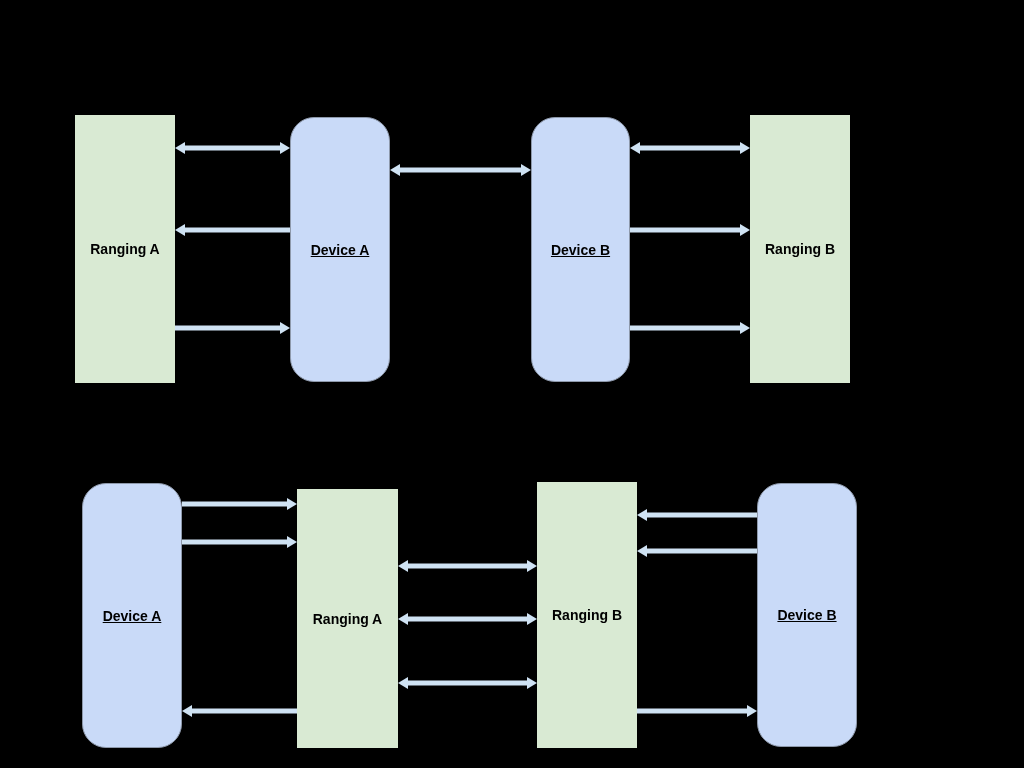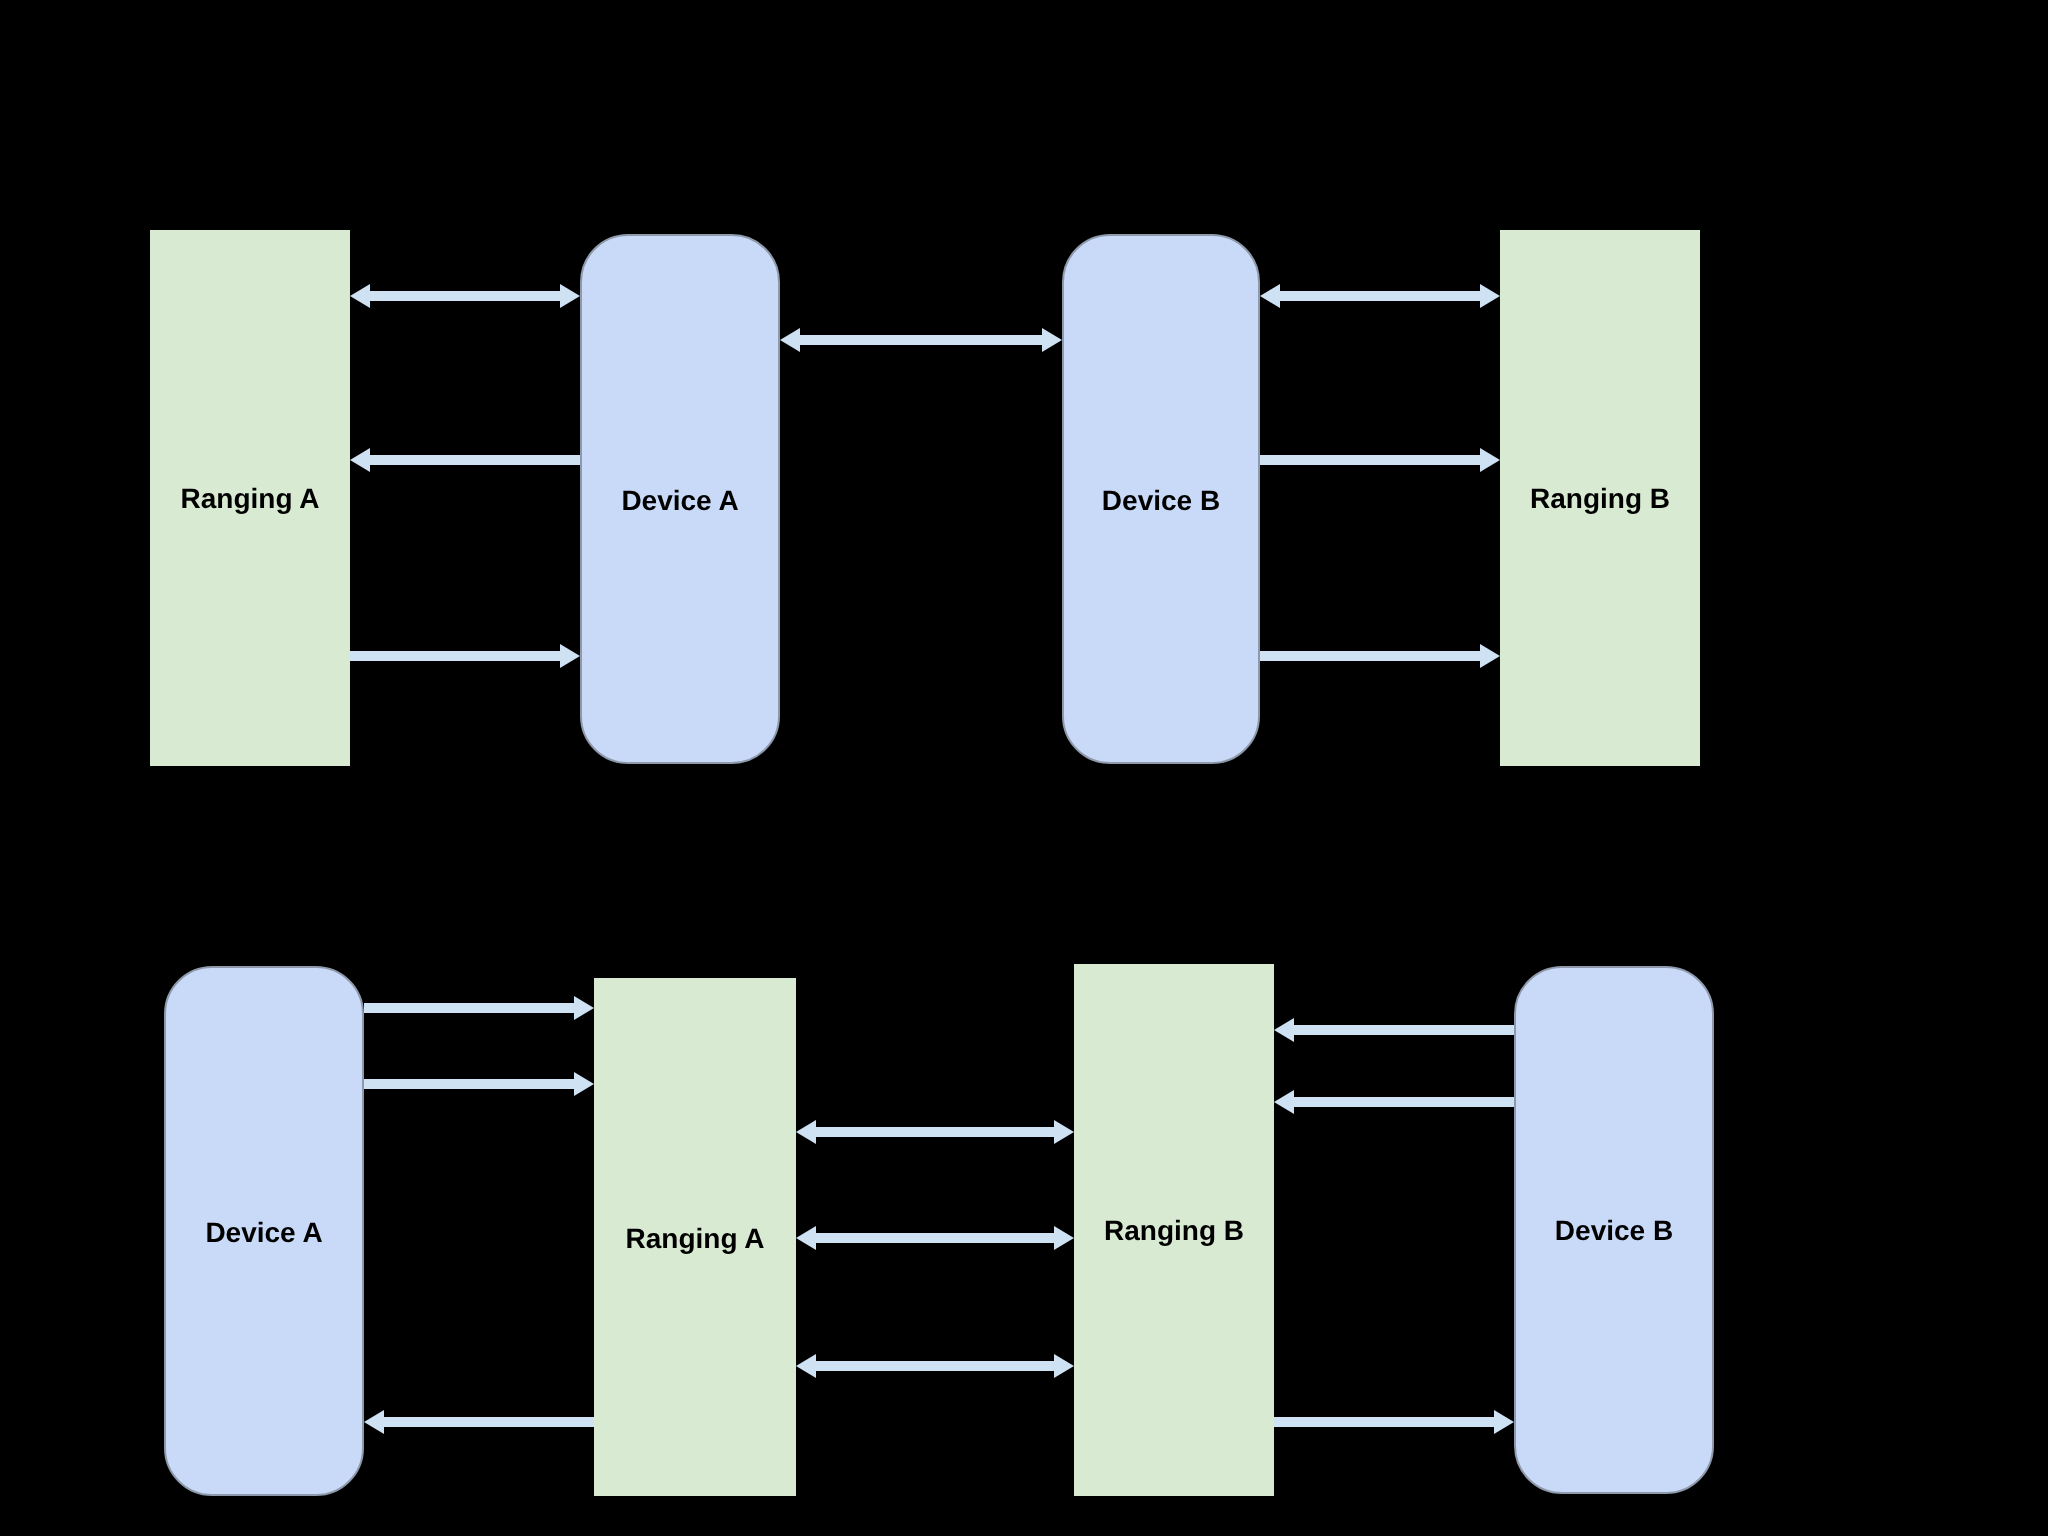--- a/index.html
+++ b/index.html
@@ -21,20 +21,21 @@
     font-size: 14px;
     color: #000;
     box-sizing: border-box;
     text-align: center;
   }
   .node.ranging { background: var(--green, #d9ead3); }
   .node.device {
     background: var(--blue, #c9daf8);
     border-radius: 24px;
     border: 1px solid var(--blue-border, #8e99ab);
+    text-decoration: underline;
   }
   .arrow { position: absolute; height: 14px; }
   .arrow .shaft {
     position: absolute;
     height: 5px;
     top: 50%;
     transform: translateY(-50%);
     background: var(--arrow, #cfe2f3);
   }
   .arrow .head {

